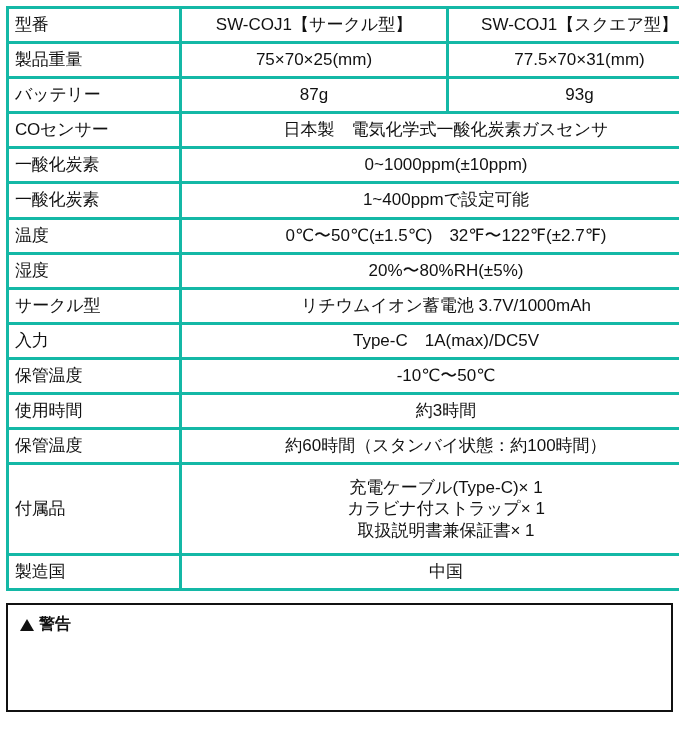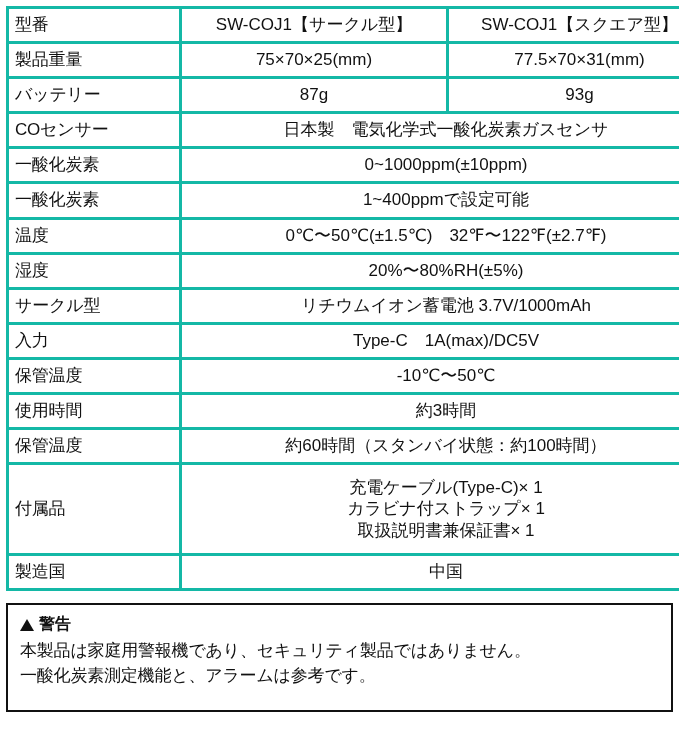--- a/index.html
+++ b/index.html
@@ -62,21 +62,21 @@
     border: 2px solid #111111;
     padding: 9px 12px 12px 12px;
     height: 109px;
   }
   .warn-head {
     font-size: 16px;
     font-weight: bold;
     display: flex;
     align-items: center;
     gap: 5px;
-    margin-bottom: 4px;
+    margin-bottom: 20px;
   }
   .warn-head .tri {
     display: inline-block;
     width: 0;
     height: 0;
     border-left: 7px solid transparent;
     border-right: 7px solid transparent;
     border-bottom: 12px solid #111111;
     position: relative;
   }
@@ -161,19 +161,15 @@
         <td class="val" colspan="2">中国</td>
       </tr>
     </tbody>
   </table>
 
   <div class="warn">
     <div class="warn-head">
       <span class="tri"></span>
       <span>警告</span>
     </div>
-    <div class="warn-body">
-      <div>本製品は家庭用警報機であり、セキュリティ製品ではありません。</div>
-      <div>一酸化炭素測定機能と、アラームは参考です。</div>
-    </div>
   </div>
 
 </div>
 
 </body></html>

